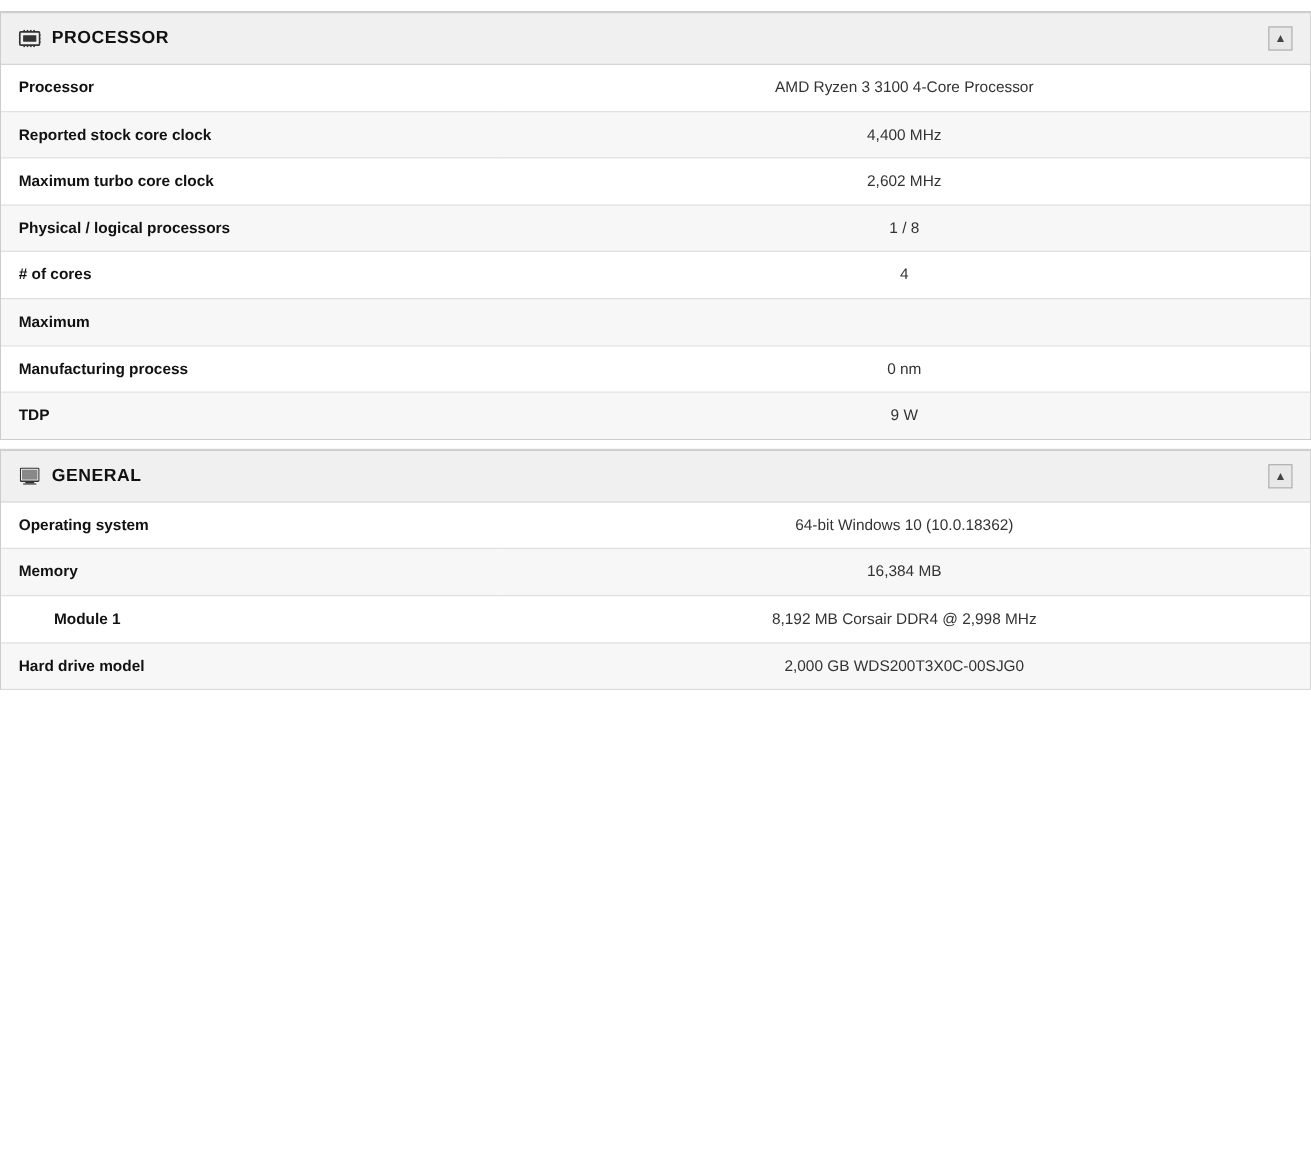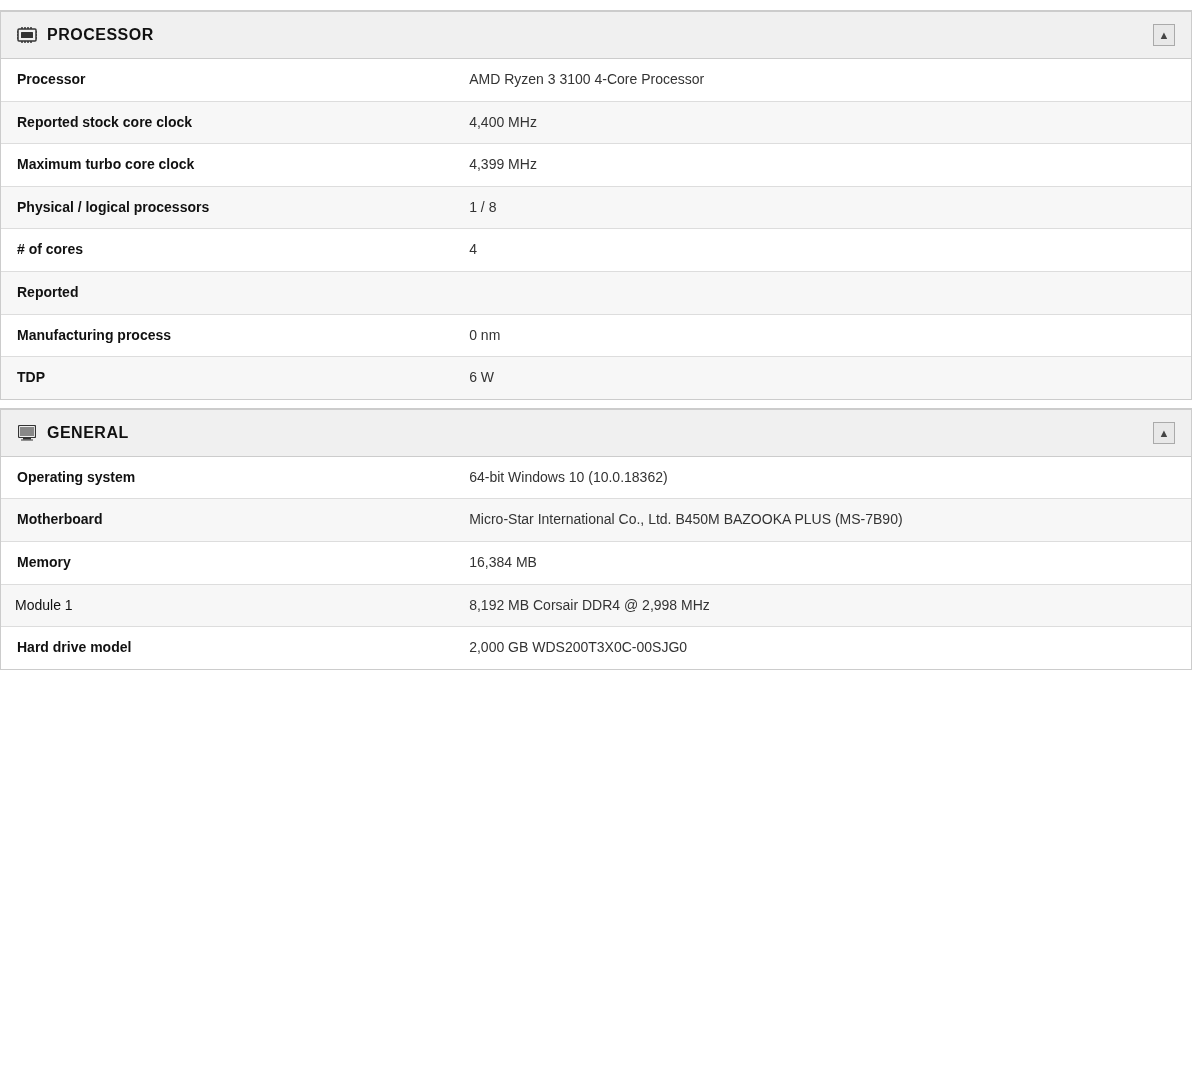--- a/index.html
+++ b/index.html
@@ -82,33 +82,34 @@
 
     .data-table td:first-child {
       font-weight: 700;
       width: 38%;
       color: #111111;
     }
 
     .data-table td:last-child {
       color: #333333;
       font-weight: 400;
+      text-align: center;
     }
 
     .data-table tr:nth-child(odd) {
       background: #ffffff;
     }
 
     .data-table tr:nth-child(even) {
       background: #f7f7f7;
     }
 
     .sub-row td:first-child {
-      padding-left: 14px;
-      font-weight: 400;
+      padding-left: 48px;
+      font-weight: 700;
     }
 
     .section-wrapper {
       border: 1px solid #cccccc;
       margin-bottom: 8px;
     }
 
     .section-wrapper:first-child {
       margin-top: 10px;
     }
@@ -148,41 +149,41 @@
         <tr>
           <td>Processor</td>
           <td>AMD Ryzen 3 3100 4-Core Processor</td>
         </tr>
         <tr>
           <td>Reported stock core clock</td>
           <td>4,400 MHz</td>
         </tr>
         <tr>
           <td>Maximum turbo core clock</td>
-          <td>4,399 MHz</td>
+          <td>2,602 MHz</td>
         </tr>
         <tr>
           <td>Physical / logical processors</td>
           <td>1 / 8</td>
         </tr>
         <tr>
           <td># of cores</td>
           <td>4</td>
         </tr>
         <tr>
-          <td>Reported</td>
+          <td>Maximum</td>
           <td></td>
         </tr>
         <tr>
           <td>Manufacturing process</td>
           <td>0 nm</td>
         </tr>
         <tr>
           <td>TDP</td>
-          <td>6 W</td>
+          <td>9 W</td>
         </tr>
       </tbody>
   </table>
 </div>
 
 <div class="section-wrapper">
   <div class="section-header">
     <div class="section-header-left">
       <span class="processor-icon">
         <svg width="18" height="16" viewBox="0 0 18 16" fill="none" xmlns="http://www.w3.org/2000/svg">
@@ -196,24 +197,20 @@
     </div>
     <button class="collapse-btn">▲</button>
   </div>
   <table class="data-table">
     <tbody id="general-tbody">
         <tr>
           <td>Operating system</td>
           <td>64-bit Windows 10 (10.0.18362)</td>
         </tr>
         <tr>
-          <td>Motherboard</td>
-          <td>Micro-Star International Co., Ltd. B450M BAZOOKA PLUS (MS-7B90)</td>
-        </tr>
-        <tr>
           <td>Memory</td>
           <td>16,384 MB</td>
         </tr>
         <tr class="sub-row">
           <td>Module 1</td>
           <td>8,192 MB Corsair DDR4 @ 2,998 MHz</td>
         </tr>
         <tr>
           <td>Hard drive model</td>
           <td>2,000 GB WDS200T3X0C-00SJG0</td>

